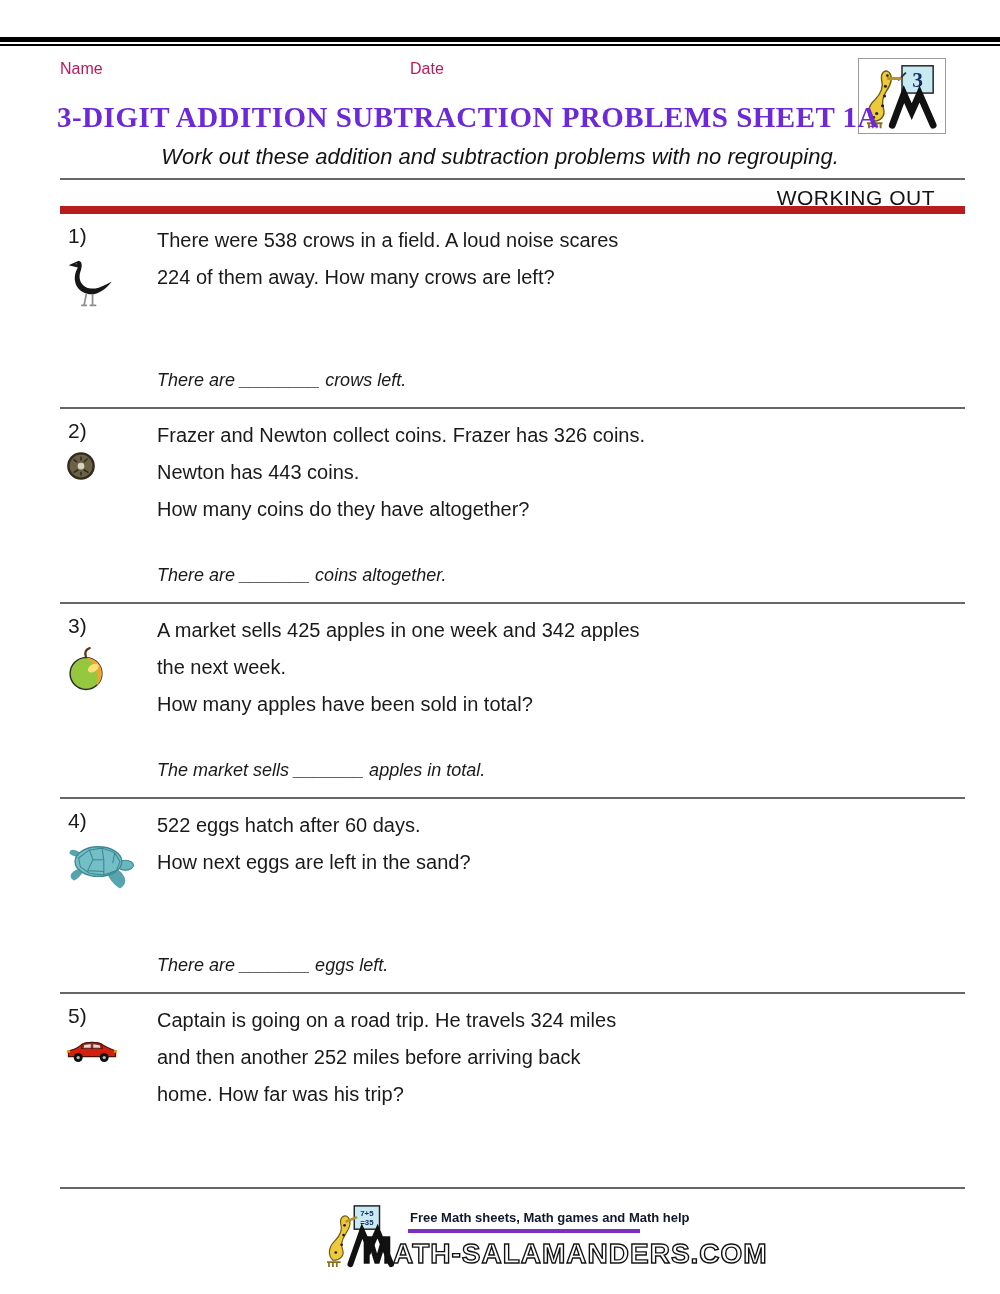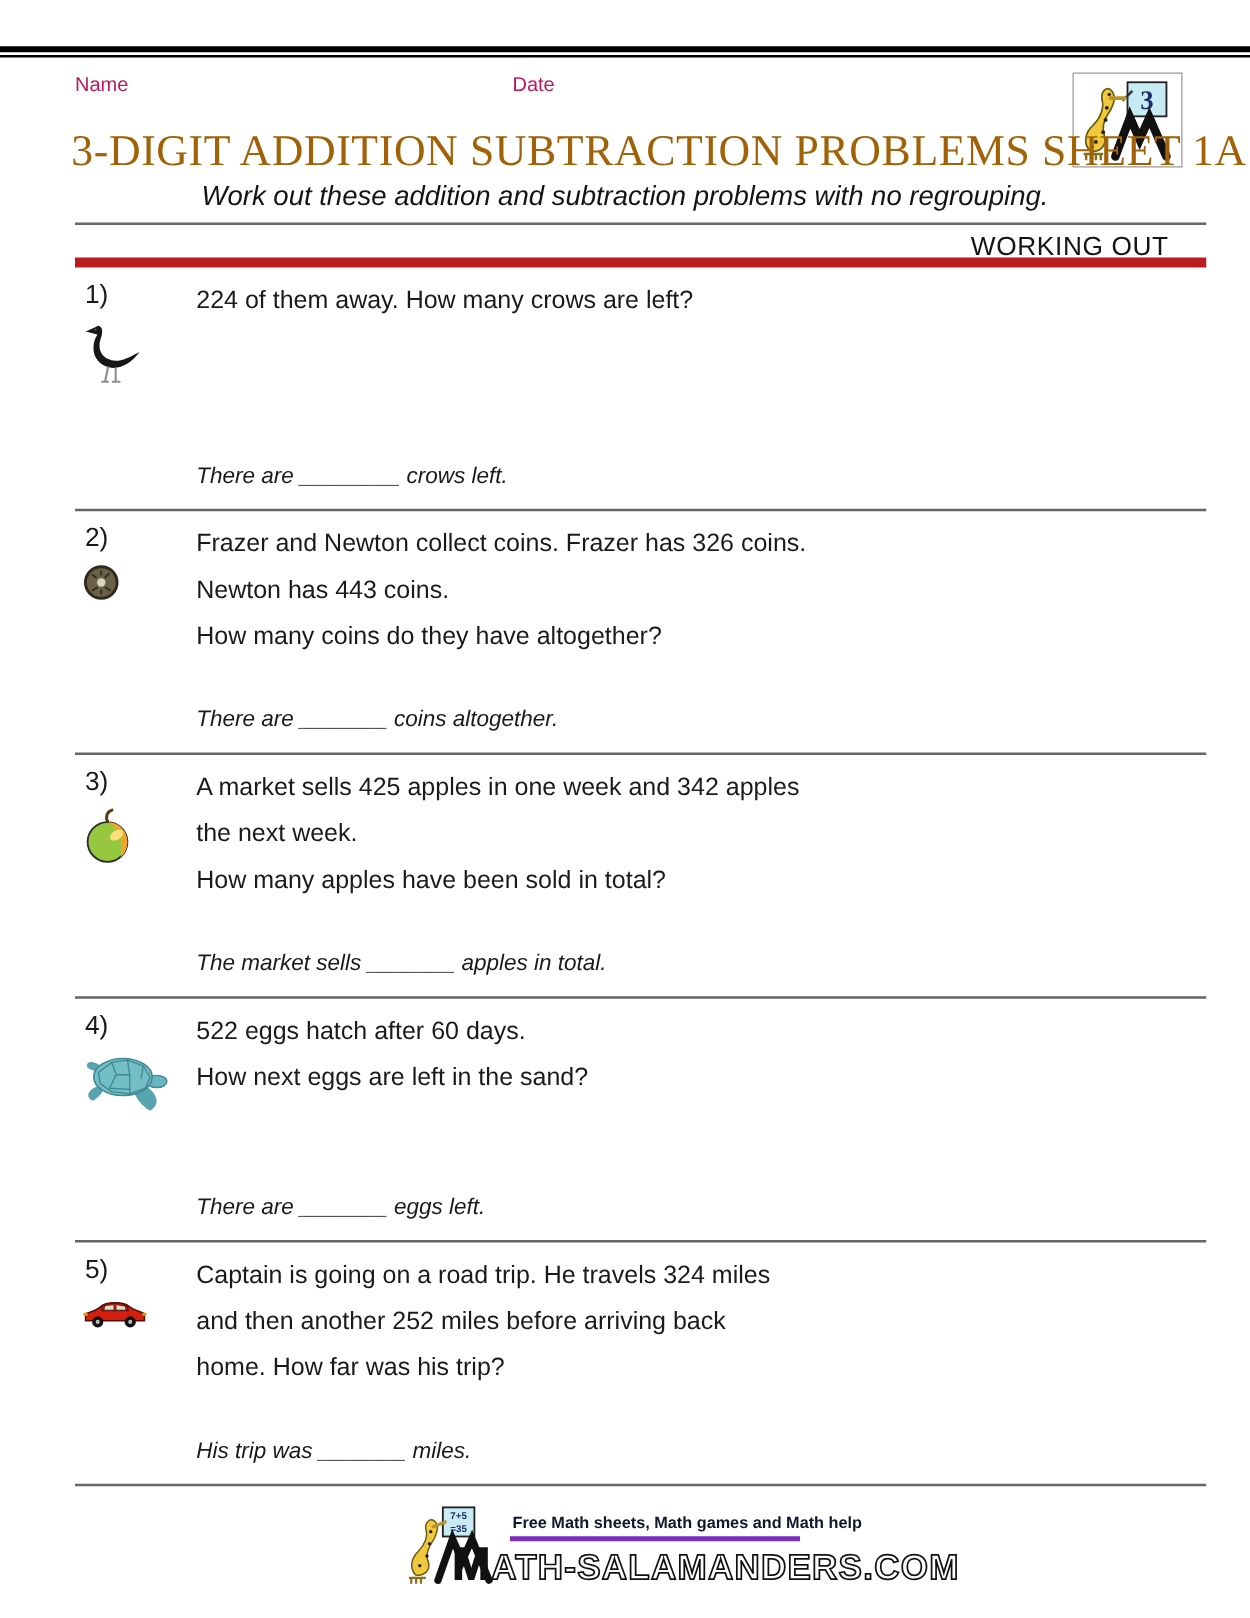--- a/index.html
+++ b/index.html
@@ -12,21 +12,21 @@
   .top-rule { position:absolute; top:37px; left:0; width:1000px; }
   .top-rule .thick { height:5px; background:#000; }
   .top-rule .gap   { height:2px; background:#fff; }
   .top-rule .thin  { height:2px; background:#000; }
 
   .name-date { position:absolute; top:60px; left:60px; font-size:16px; color:#be185d; }
   .name-date .date { position:absolute; left:350px; top:0; }
 
   .logo-box { position:absolute; top:58px; left:858px; width:88px; height:76px; border:1px solid #9a9a9a; background:#fff; }
 
-  .title { position:absolute; top:101px; left:57px; font-family:"Liberation Serif", serif; font-size:35px; font-weight:400; color:#a16207; letter-spacing:0.5px; white-space:nowrap; }
+  .title { position:absolute; top:101px; left:57px; font-family:"Liberation Serif", serif; font-size:29px; font-weight:700; color:#6d28d9; letter-spacing:0.5px; white-space:nowrap; }
 
   .subtitle { position:absolute; top:144px; left:0; width:1000px; text-align:center; font-style:italic; font-size:22px; color:#141414; }
   .wo-row { position:absolute; top:178px; left:60px; width:905px; height:36px; border-top:2px solid #666; border-bottom:8px solid #b91c1c; }
   .wo-label { position:absolute; right:30px; top:6px; font-size:21px; color:#141414; letter-spacing:0.5px; }
 
   .problems { position:absolute; top:214px; left:60px; width:905px; }
   .problem-row { position:relative; height:195px; border-bottom:2px solid #666; }
   .p-number { position:absolute; left:8px; top:10px; font-size:21px; }
   .p-icon { position:absolute; left:6px; top:42px; }
   .p-lines { position:absolute; left:97px; top:8px; }
@@ -150,20 +150,21 @@
 
   <div class="problems" id="problems">
     <div class="problem-row">
       <span class="p-number">1)</span>
       <span class="p-icon">
           <svg class="icon-svg crow-icon">
             <use href="#crow-icon"></use>
           </svg>
         </span>
       <div class="p-lines">
+          <div class="p-line">There were 538 crows in a field. A loud noise scares</div>
           <div class="p-line">224 of them away. How many crows are left?</div>
         </div>
       <div class="p-answer">There are ________ crows left.</div>
     </div>
 
     <div class="problem-row">
       <span class="p-number">2)</span>
       <span class="p-icon">
           <svg class="icon-svg coin-icon">
             <use href="#coin-icon"></use>
@@ -211,21 +212,20 @@
       <span class="p-icon">
           <svg class="icon-svg car-icon">
             <use href="#car-icon"></use>
           </svg>
         </span>
       <div class="p-lines">
           <div class="p-line">Captain is going on a road trip. He travels 324 miles</div>
           <div class="p-line">and then another 252 miles before arriving back</div>
           <div class="p-line">home. How far was his trip?</div>
         </div>
-      <div class="p-answer">His trip was _______ miles.</div>
     </div>
   </div>
 
   <div class="footer">
     <div class="footer-inner">
       <svg class="footer-art" width="86" height="68" viewBox="0 0 86 70">
           <use href="#footer-easel"></use>
         </svg>
       <div class="footer-tagline">Free Math sheets, Math games and Math help</div>
       <div class="footer-bar"></div>

